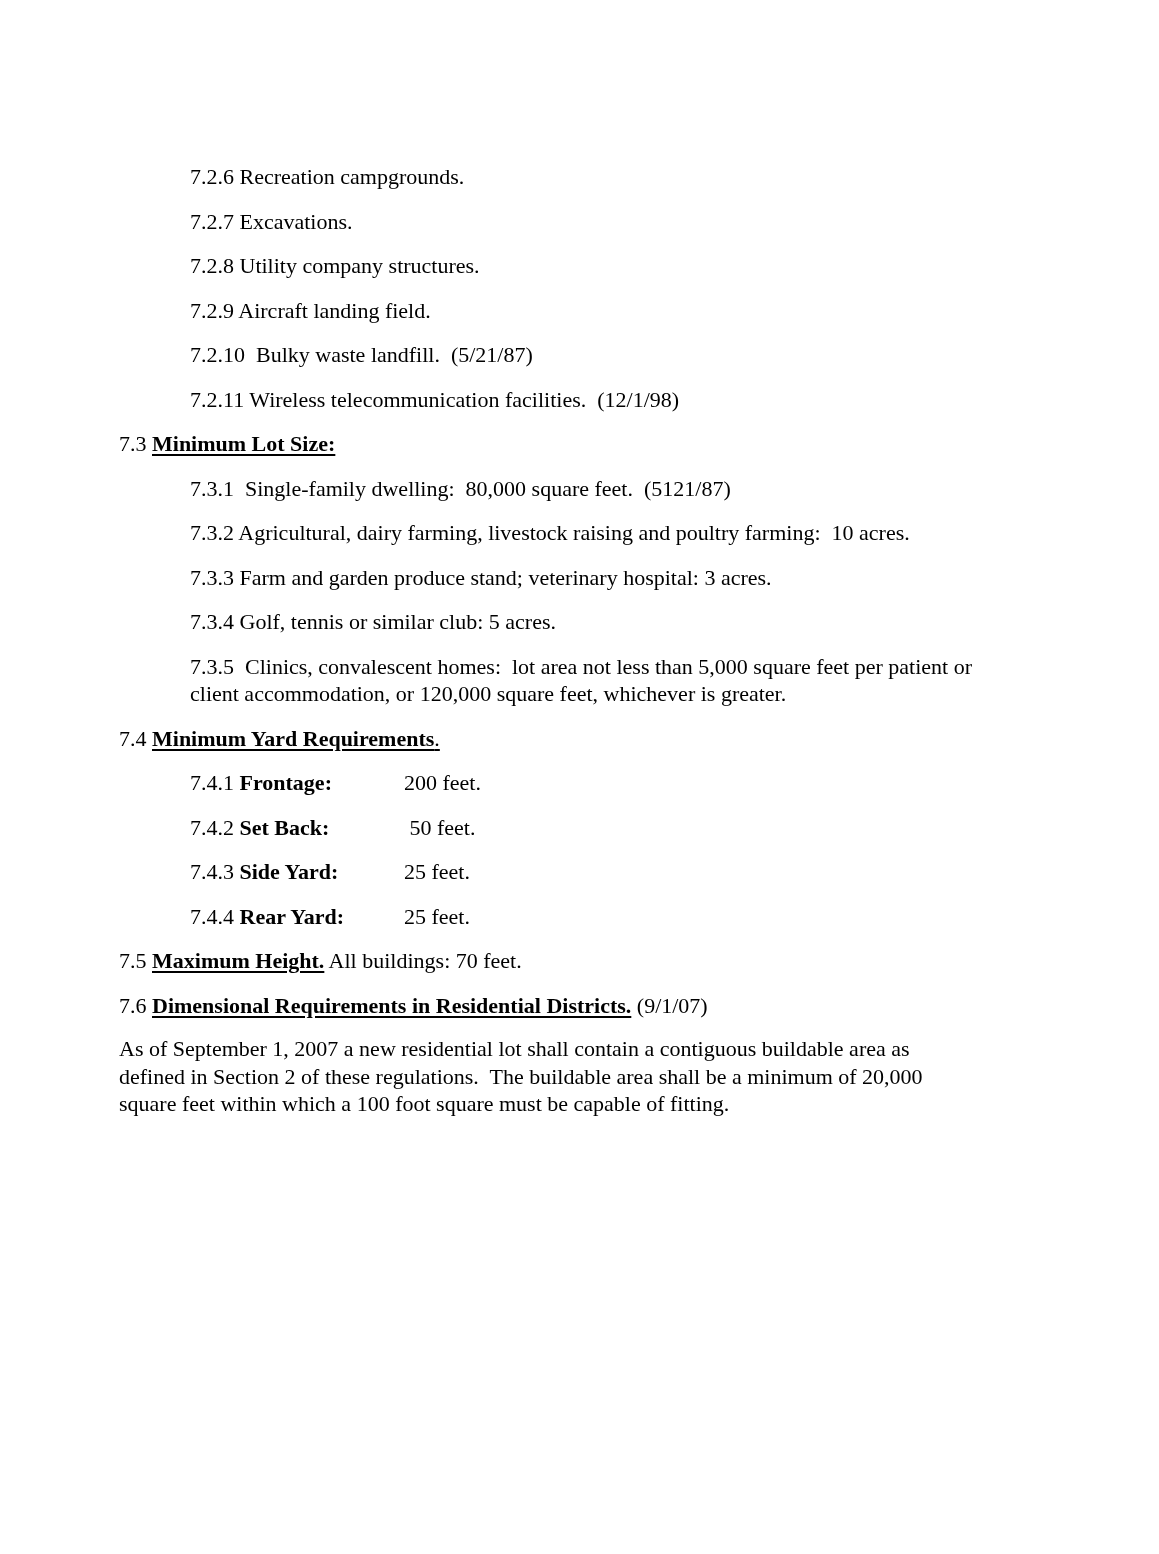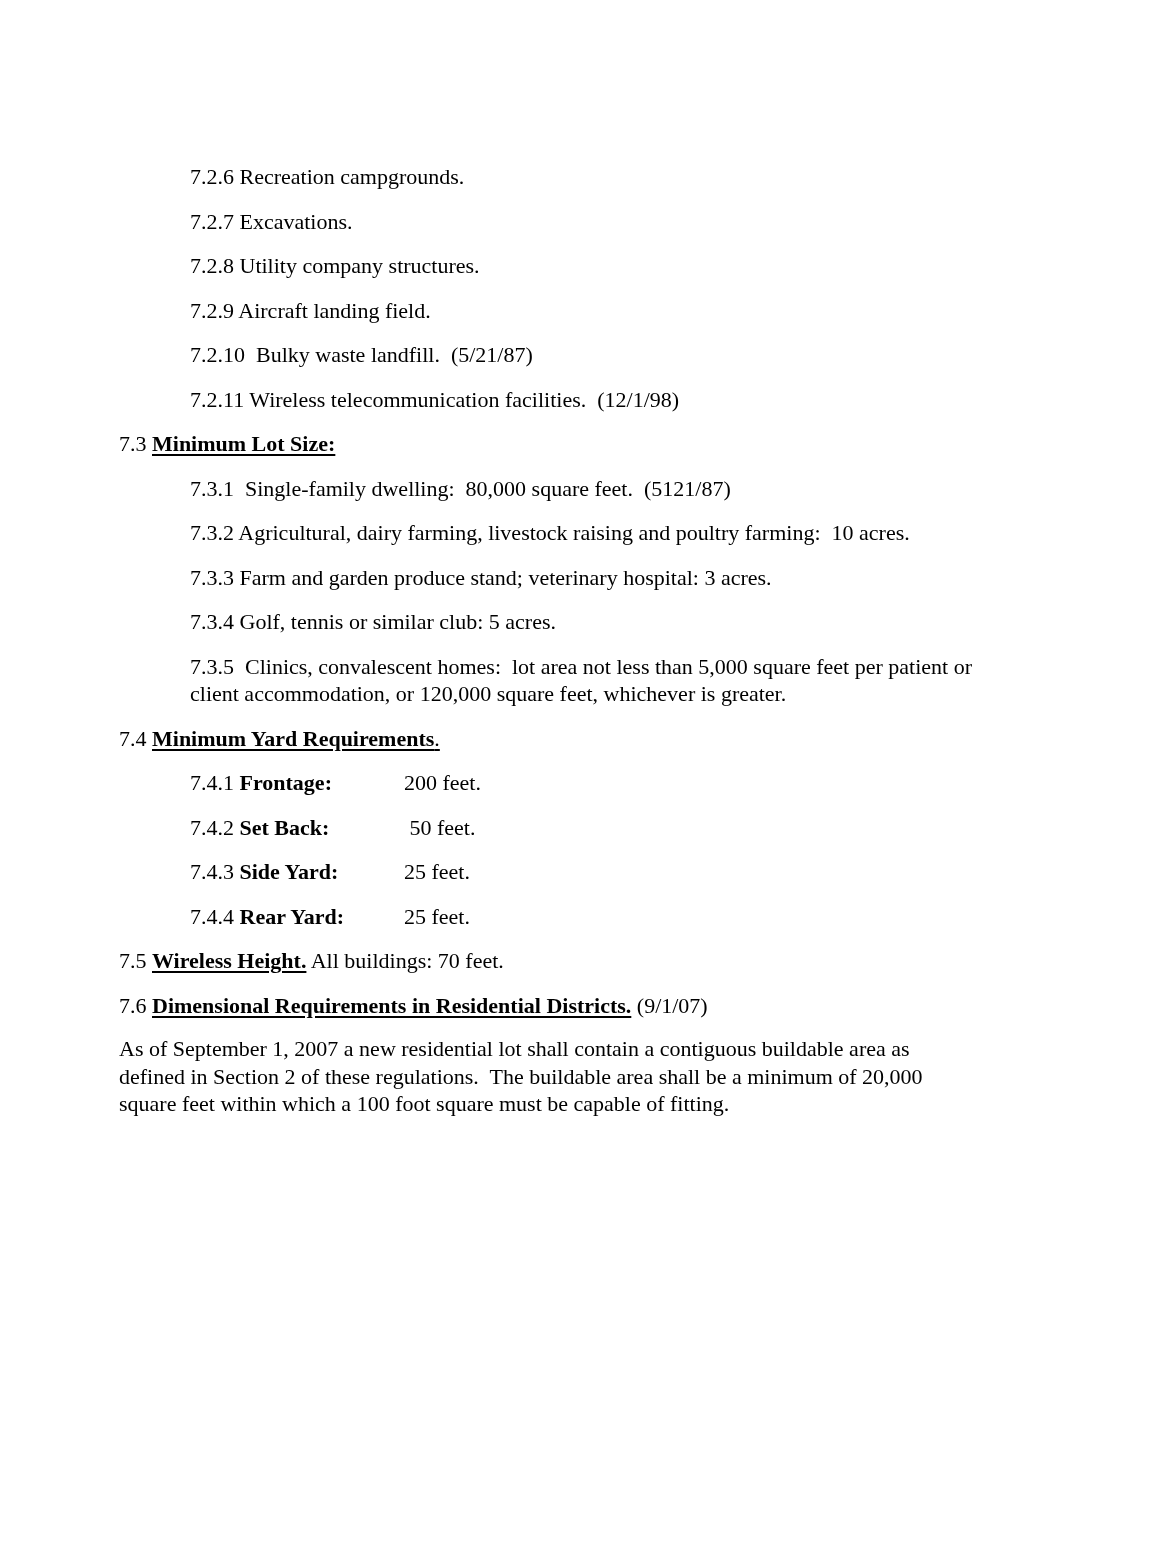--- a/index.html
+++ b/index.html
@@ -53,21 +53,21 @@
       <div class="block kind-item indent-1"><span>7.3.2 Agricultural, dairy farming, livestock raising and poultry farming:  10 acres.</span></div>
       <div class="block kind-item indent-1"><span>7.3.3 Farm and garden produce stand; veterinary hospital: 3 acres.</span></div>
       <div class="block kind-item indent-1"><span>7.3.4 Golf, tennis or similar club: 5 acres.</span></div>
       <div class="block kind-item indent-1"><span>7.3.5  Clinics, convalescent homes:  lot area not less than 5,000 square feet per patient or
 client accommodation, or 120,000 square feet, whichever is greater.</span></div>
       <div class="block kind-item"><span>7.4 </span><span class="b u">Minimum Yard Requirements</span><span class="u">.</span></div>
       <div class="block kind-row indent-1"><span class="rowhead"><span>7.4.1 </span><span class="b">Frontage:</span></span><span>200 feet.</span></div>
       <div class="block kind-row indent-1"><span class="rowhead"><span>7.4.2 </span><span class="b">Set Back:</span></span><span> 50 feet.</span></div>
       <div class="block kind-row indent-1"><span class="rowhead"><span>7.4.3 </span><span class="b">Side Yard:</span></span><span>25 feet.</span></div>
       <div class="block kind-row indent-1"><span class="rowhead"><span>7.4.4 </span><span class="b">Rear Yard:</span></span><span>25 feet.</span></div>
-      <div class="block kind-item"><span>7.5 </span><span class="b u">Wireless Height.</span><span> All buildings: 70 feet.</span></div>
+      <div class="block kind-item"><span>7.5 </span><span class="b u">Maximum Height.</span><span> All buildings: 70 feet.</span></div>
       <div class="block kind-item"><span>7.6 </span><span class="b u">Dimensional Requirements in Residential Districts.</span><span> (9/1/07)</span></div>
       <div class="block kind-item tight"><span>As of September 1, 2007 a new residential lot shall contain a contiguous buildable area as
 defined in Section 2 of these regulations.  The buildable area shall be a minimum of 20,000
 square feet within which a 100 foot square must be capable of fitting.</span></div>
     </div>
 
   <div class="page-number">17</div>
 
   <div class="doc-footer-title">Zoning Regulations</div>
 

